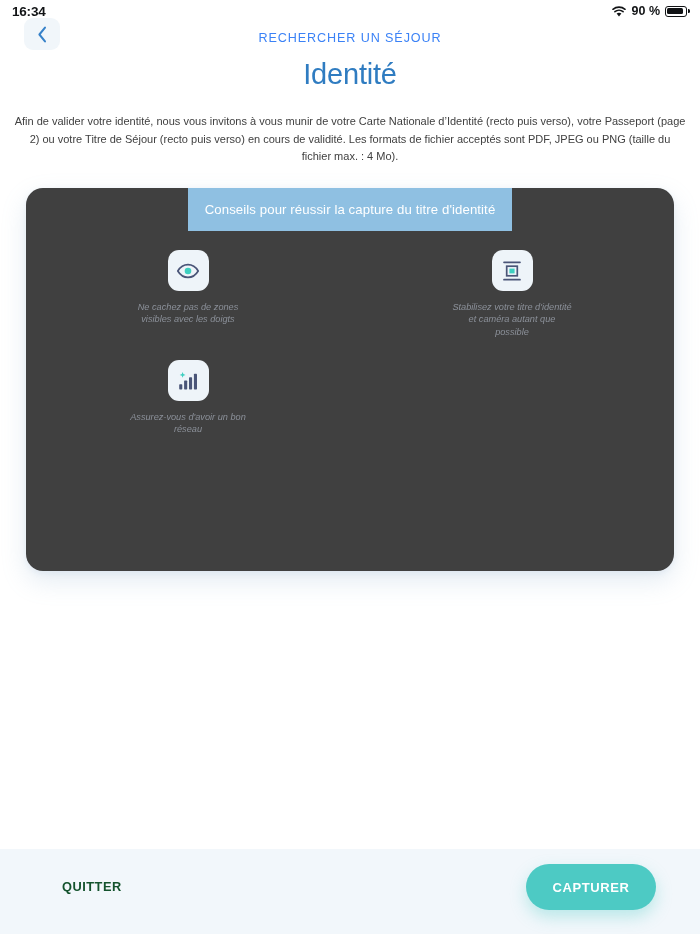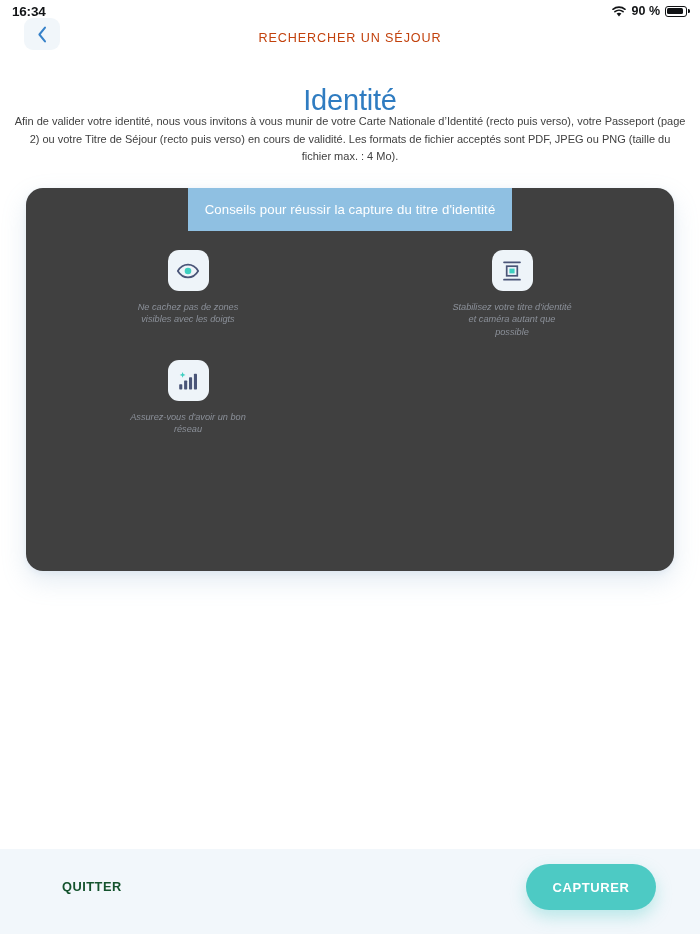--- a/index.html
+++ b/index.html
@@ -40,25 +40,25 @@
   .back-btn{
     position:absolute; left:24px; top:18px;
     width:36px; height:32px; border-radius:9px;
     background:#f1f6fa;
     display:flex; align-items:center; justify-content:center;
     cursor:pointer;
   }
   .topbar-title{
     position:absolute; left:0; top:31px; width:700px;
     text-align:center;
-    font-size:12.6px; color:#c2410c; letter-spacing:0.9px;
+    font-size:12.6px; color:#3b82f6; letter-spacing:0.9px;
   }
 
   .page-title{
-    position:absolute; left:0; top:84px; width:700px;
+    position:absolute; left:0; top:58px; width:700px;
     text-align:center;
     font-size:29px; font-weight:400; color:#2f7cc1; letter-spacing:-0.2px;
   }
 
   .intro{
     position:absolute; left:14px; top:113px; width:672px;
     text-align:center;
     font-size:11px; line-height:17.6px; color:#404040;
   }
 

